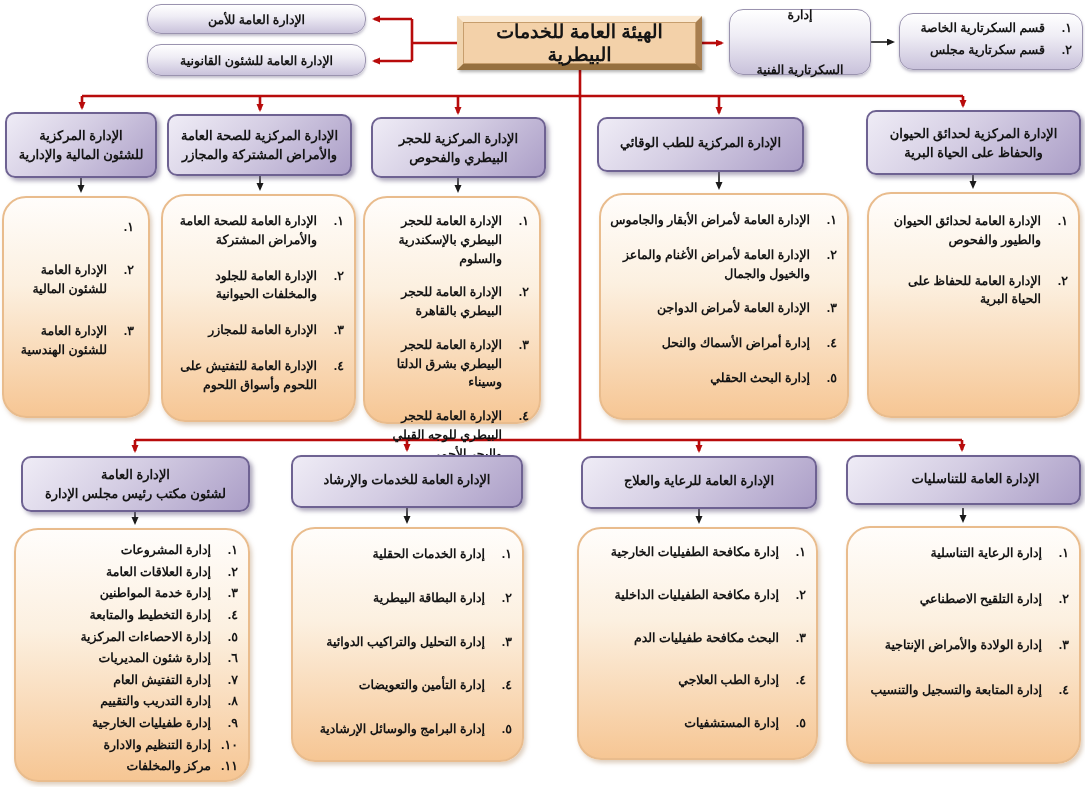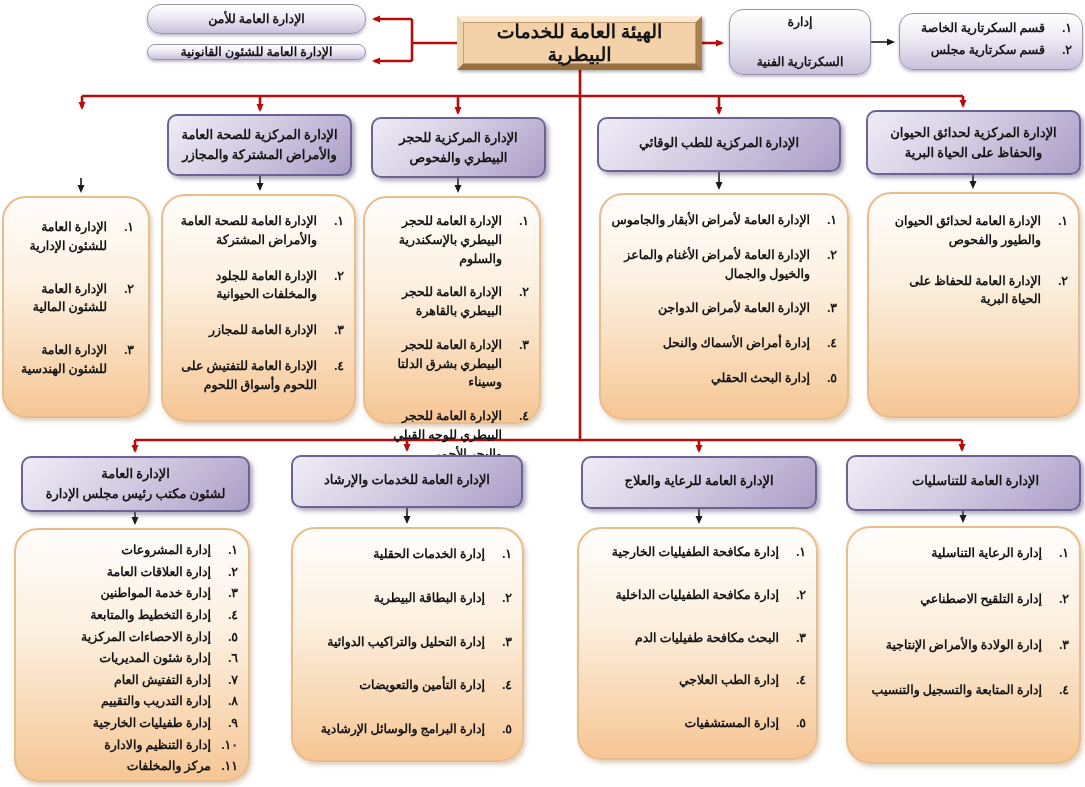--- a/index.html
+++ b/index.html
@@ -1,18 +1,18 @@
 <!DOCTYPE html>
 <html lang="ar" dir="rtl"><head>
 <meta charset="utf-8">
 <style>
   html,body{margin:0;padding:0;background:#fff;}
   #stage{
     position:relative;width:1085px;height:787px;overflow:hidden;background:#fff;
-    font-family:Liberation Serif, serif;
+    font-family:Liberation Sans, sans-serif;
     direction:rtl;
   }
   svg.connectors{position:absolute;left:0;top:0;z-index:0;}
   .box{position:absolute;z-index:1;box-sizing:border-box;display:flex;flex-direction:column;
        align-items:center;justify-content:center;text-align:center;color:#141414;}
   
   .root{
     background:#f3d1a9;
     border:6px solid;
     border-color:#fbe9d2 #a87e4f #96703f #f0d4ae;
@@ -40,21 +40,21 @@
     border:2px solid #e9bc8d;border-radius:24px;
     box-shadow:2px 3px 4px rgba(190,160,130,.5);
     justify-content:flex-start;align-items:stretch;
     font-weight:bold;font-size:12.5px;text-align:right;
     padding:var(--pt,14px) 10px 8px 8px;
   }
   .li{display:flex;gap:5px;margin-bottom:var(--gap,14px);line-height:1.5;}
   .li .num{min-width:22px;flex:0 0 auto;}
   .li .txt{flex:1 1 auto;}
   .lav .li{margin-bottom:6px;line-height:1.4;}
-  .sec-line{margin:12px 0;font-weight:bold;}
+  .sec-line{margin:20px 0;font-weight:bold;}
 </style>
 </head>
 <body>
 
 <div id="stage">
 
   <svg class="connectors" width="1085" height="787" viewBox="0 0 1085 787">
     <defs>
       <marker id="ar" markerWidth="9" markerHeight="8" refX="6" refY="3.5" orient="auto" markerUnits="userSpaceOnUse">
         <path d="M0,0 L8,3.5 L0,7 z" fill="#b80b0b"></path>
@@ -94,21 +94,21 @@
       <path d="M135 512 V523" marker-end="url(#ab)"></path>
       <path d="M407 508 V522" marker-end="url(#ab)"></path>
       <path d="M699 509 V522" marker-end="url(#ab)"></path>
       <path d="M963 508 V521" marker-end="url(#ab)"></path>
     </g>
   </svg>
 
   <div class="box lav" style="left:147px;top:4px;width:219px;height:30px;">
     <div>الإدارة العامة للأمن</div>
   </div>
-  <div class="box lav" style="left:147px;top:44px;width:219px;height:16px;">
+  <div class="box lav" style="left:147px;top:44px;width:219px;height:32px;">
     <div>الإدارة العامة للشئون القانونية</div>
   </div>
 
   <div class="box root" style="left:457px;top:16px;width:245px;height:54px;">
     <div>الهيئة العامة للخدمات البيطرية</div>
   </div>
 
   <div class="box lav" style="left:729px;top:9px;width:142px;height:66px;">
     <div class="sec-line">إدارة</div>
     <div class="sec-line">السكرتارية الفنية</div>
@@ -120,42 +120,45 @@
         <span class="num">١.</span>
         <span class="txt">قسم السكرتارية الخاصة</span>
       </div>
 
       <div class="li" style="margin-bottom:4px;">
         <span class="num">٢.</span>
         <span class="txt">قسم سكرتارية مجلس</span>
       </div>
     </div>
 
+  <div class="box pur" style="left:5px;top:112px;width:152px;height:66px;">
+    <div class="hline">الإدارة المركزية</div>
+    <div class="hline">للشئون المالية والإدارية</div>
+  </div>
   <div class="box pur" style="left:167px;top:114px;width:185px;height:62px;">
     <div class="hline">الإدارة المركزية للصحة العامة</div>
     <div class="hline">والأمراض المشتركة والمجازر</div>
   </div>
   <div class="box pur" style="left:371px;top:117px;width:175px;height:61px;align-items:center;">
     <div class="hline">الإدارة المركزية للحجر</div>
     <div class="hline">البيطري والفحوص</div>
   </div>
-  <div class="box pur" style="left:597px;top:117px;width:244px;height:55px;">
+  <div class="box pur" style="left:597px;top:117px;width:207px;height:55px;">
     <div class="hline">الإدارة المركزية للطب الوقائي</div>
     <div class="hline"></div>
   </div>
   <div class="box pur" style="left:866px;top:110px;width:215px;height:65px;">
     <div class="hline">الإدارة المركزية لحدائق الحيوان</div>
     <div class="hline">والحفاظ على الحياة البرية</div>
   </div>
 
   <div class="box org" style="left:2px;top:196px;width:148px;height:222px;--pt:20px;--gap:24px;padding-right:14px;">
 
       <div class="li">
         <span class="num">١.</span>
-        <span class="txt">الإدارة العامة للشئون الإدارية</span>
       </div>
 
       <div class="li">
         <span class="num">٢.</span>
         <span class="txt">الإدارة العامة للشئون المالية</span>
       </div>
 
       <div class="li">
         <span class="num">٣.</span>
         <span class="txt">الإدارة العامة للشئون الهندسية</span>
@@ -250,21 +253,21 @@
     <div class="hline"></div>
   </div>
   <div class="box pur" style="left:21px;top:456px;width:229px;height:56px;">
     <div class="hline">الإدارة العامة</div>
     <div class="hline">لشئون مكتب رئيس مجلس الإدارة</div>
   </div>
   <div class="box pur" style="left:581px;top:456px;width:236px;height:53px;">
     <div class="hline">الإدارة العامة للرعاية والعلاج</div>
     <div class="hline"></div>
   </div>
-  <div class="box pur" style="left:846px;top:455px;width:235px;height:56px;padding-left:24px;">
+  <div class="box pur" style="left:846px;top:455px;width:235px;height:50px;padding-left:24px;">
     <div class="hline">الإدارة العامة للتناسليات</div>
     <div class="hline"></div>
   </div>
 
   <div class="box org" style="left:14px;top:528px;width:236px;height:254px;--pt:10px;--gap:1px;line-height:1.65;">
 
       <div class="li" style="line-height:1.65;">
         <span class="num">١.</span>
         <span class="txt">إدارة المشروعات</span>
       </div>

